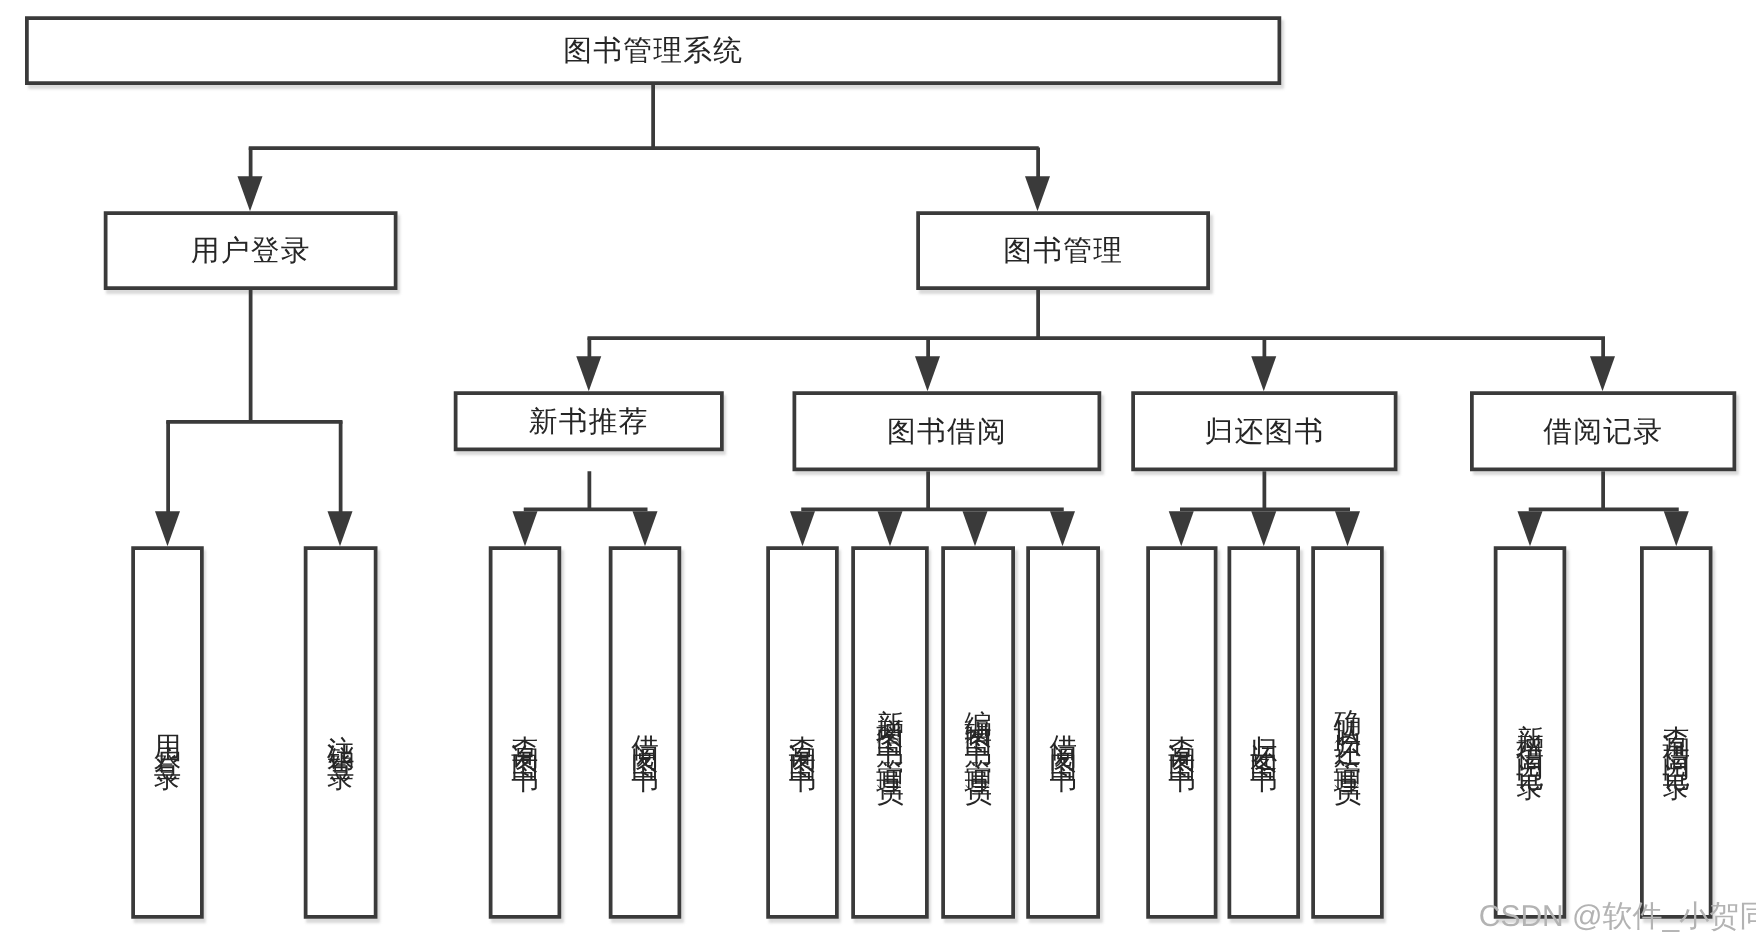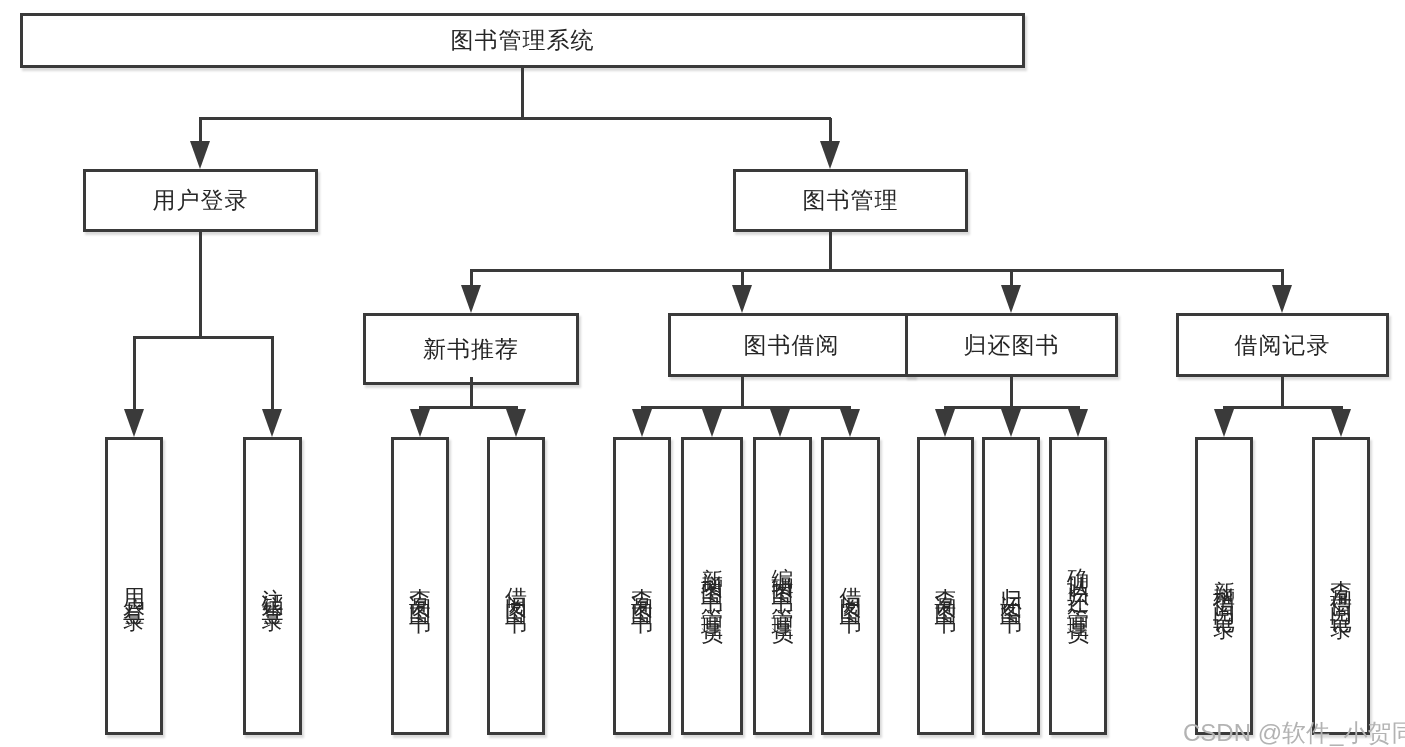--- a/index.html
+++ b/index.html
@@ -60,22 +60,22 @@
 </head>
 <body>
 
 <div class="canvas">
 
   <div class="box hbox" style="left:20px; top:13px; width:1005px; height:55px;">图书管理系统</div>
 
   <div class="box hbox" style="left:83px; top:169px; width:235px; height:63px;">用户登录</div>
   <div class="box hbox" style="left:713px; top:169px; width:235px; height:63px;margin-left:20px;">图书管理</div>
 
-  <div class="box hbox" style="left:363px; top:313px; width:216px; height:72px;">新书推荐</div>
-  <div class="box hbox" style="left:668px; top:313px; width:247px; height:64px;">图书借阅</div>
+  <div class="box hbox" style="left:363px; top:313px; width:216px; height:48px;">新书推荐</div>
+  <div class="box hbox" style="left:634px; top:313px; width:247px; height:64px;">图书借阅</div>
   <div class="box hbox" style="left:905px; top:313px; width:213px; height:64px;">归还图书</div>
   <div class="box hbox" style="left:1176px; top:313px; width:213px; height:64px;">借阅记录</div>
 
   <div class="box vbox" style="left:105px; top:437px; width:58px; height:298px;">用户登录</div>
   <div class="box vbox" style="left:243px; top:437px; width:59px; height:298px;">注销登录</div>
 
   <div class="box vbox" style="left:391px; top:437px; width:58px; height:298px;">查询图书</div>
   <div class="box vbox" style="left:487px; top:437px; width:58px; height:298px;">借阅图书</div>
 
   <div class="box vbox" style="left:613px; top:437px; width:58px; height:298px;">查询图书</div>

